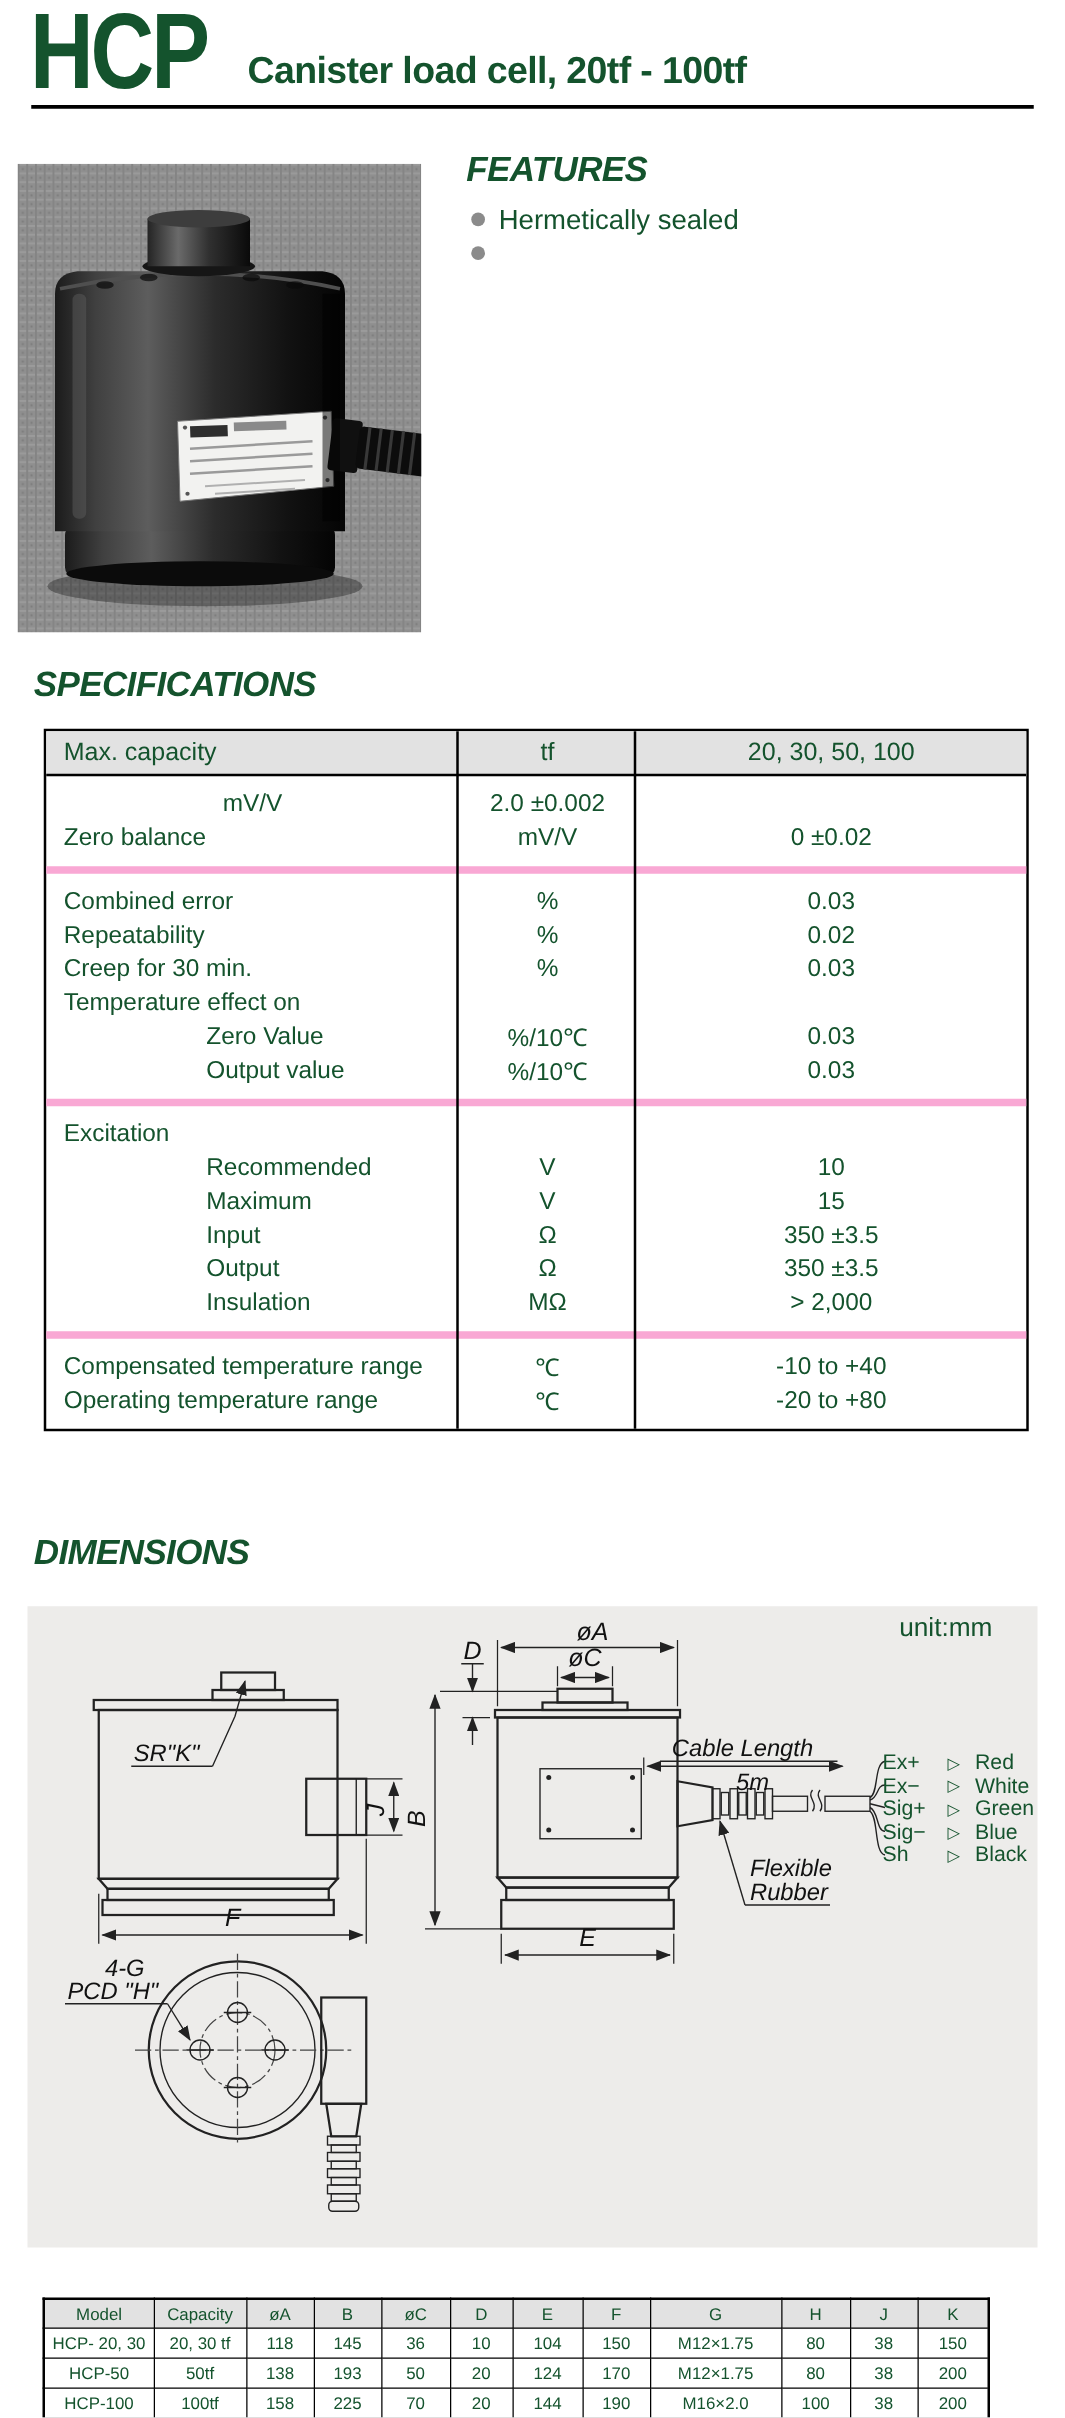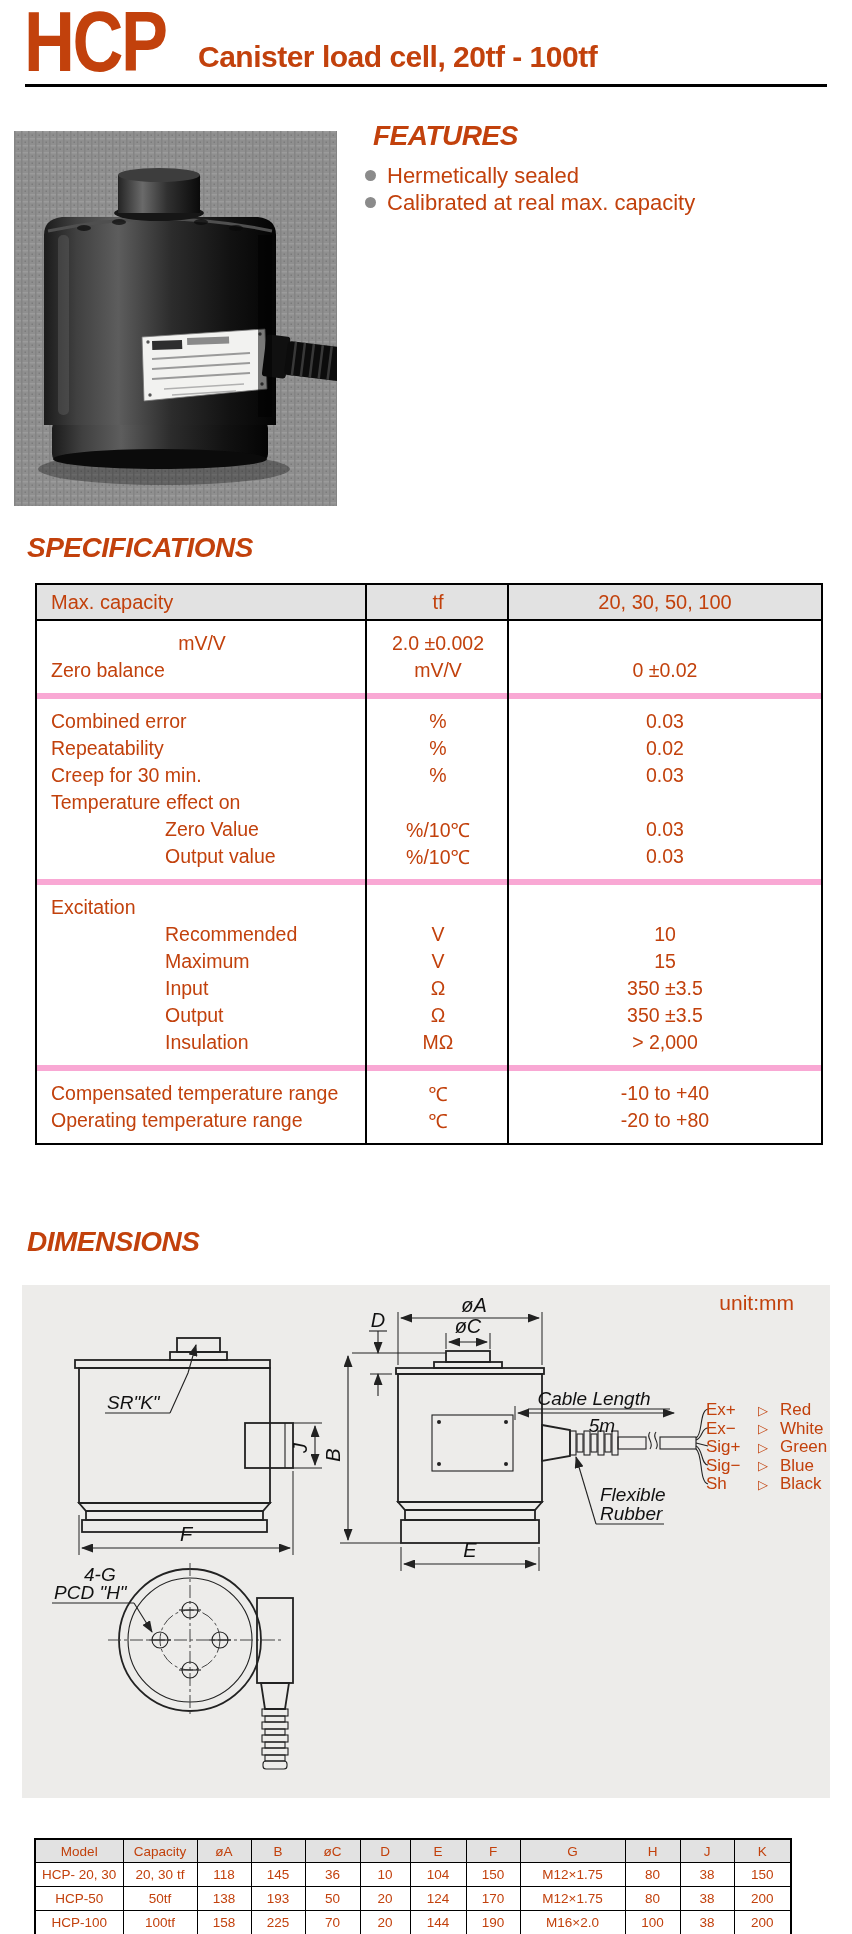--- a/index.html
+++ b/index.html
@@ -1,35 +1,35 @@
 <!DOCTYPE html>
 <html><head>
 <meta charset="utf-8">
 <style>
   html,body{margin:0;padding:0;background:#fff;}
   .page{position:relative;width:852px;height:1934px;background:#fff;overflow:hidden;
-        font-family:"Liberation Sans",sans-serif;color:#c2410c;}
+        font-family:"Liberation Sans",sans-serif;color:#14532d;}
 
   
   .model-name{position:absolute;left:24px;top:-2px;font-size:86px;font-weight:bold;
               letter-spacing:-3px;transform:scaleX(.82);transform-origin:left top;line-height:1;}
   .subtitle{position:absolute;left:198px;top:40px;font-size:30px;font-weight:bold;letter-spacing:-.5px;}
   .header-rule{position:absolute;left:25px;top:84px;width:802px;height:3px;background:#000;}
 
   
   .photo{position:absolute;left:14px;top:131px;width:323px;height:375px;}
 
   
   .sec-title{position:absolute;font-size:28px;font-weight:bold;font-style:italic;letter-spacing:-.5px;}
   #features-title{left:373px;top:120px;}
   #spec-title{left:27px;top:532px;}
   #dim-title{left:27px;top:1226px;}
 
   
-  .features-list{position:absolute;left:365px;top:162px;}
+  .features-list{position:absolute;left:377px;top:162px;}
   .feature-item{display:flex;align-items:center;height:27px;font-size:22px;}
   .bullet{width:11px;height:11px;border-radius:50%;margin-right:11px;flex:0 0 11px;}
 
   
   .spec-table{position:absolute;left:35px;top:583px;width:784px;border:2px solid #000;}
   .spec-vline{position:absolute;top:0;bottom:0;width:2px;background:#000;z-index:2;}
   .vl1{left:328px}.vl2{left:470px}
   .spec-row{display:grid;grid-template-columns:330px 142px 1fr;align-items:center;
             min-height:27px;font-size:19.5px;}
   .spec-row .c1{padding-left:14px;}
@@ -141,21 +141,20 @@
   </div>
 
   <div class="sec-title" id="features-title">FEATURES</div>
   <div class="features-list" id="features-list">
       <div class="feature-item">
         <span class="bullet" style="background: rgb(139, 139, 139);"></span>
         <span>Hermetically sealed</span>
       </div>
       <div class="feature-item">
         <span class="bullet" style="background: rgb(139, 139, 139);"></span>
-        <span>Calibrated at real max. capacity</span>
       </div>
     </div>
 
   <div class="sec-title" id="spec-title">SPECIFICATIONS</div>
   <div class="spec-table" id="spec-table">
     <div class="spec-vline vl1"></div>
     <div class="spec-vline vl2"></div>
     <div class="spec-row spec-header" style="background: rgb(226, 226, 226);">
       <div class="c1">Max. capacity</div>
       <div class="c2">tf</div>

